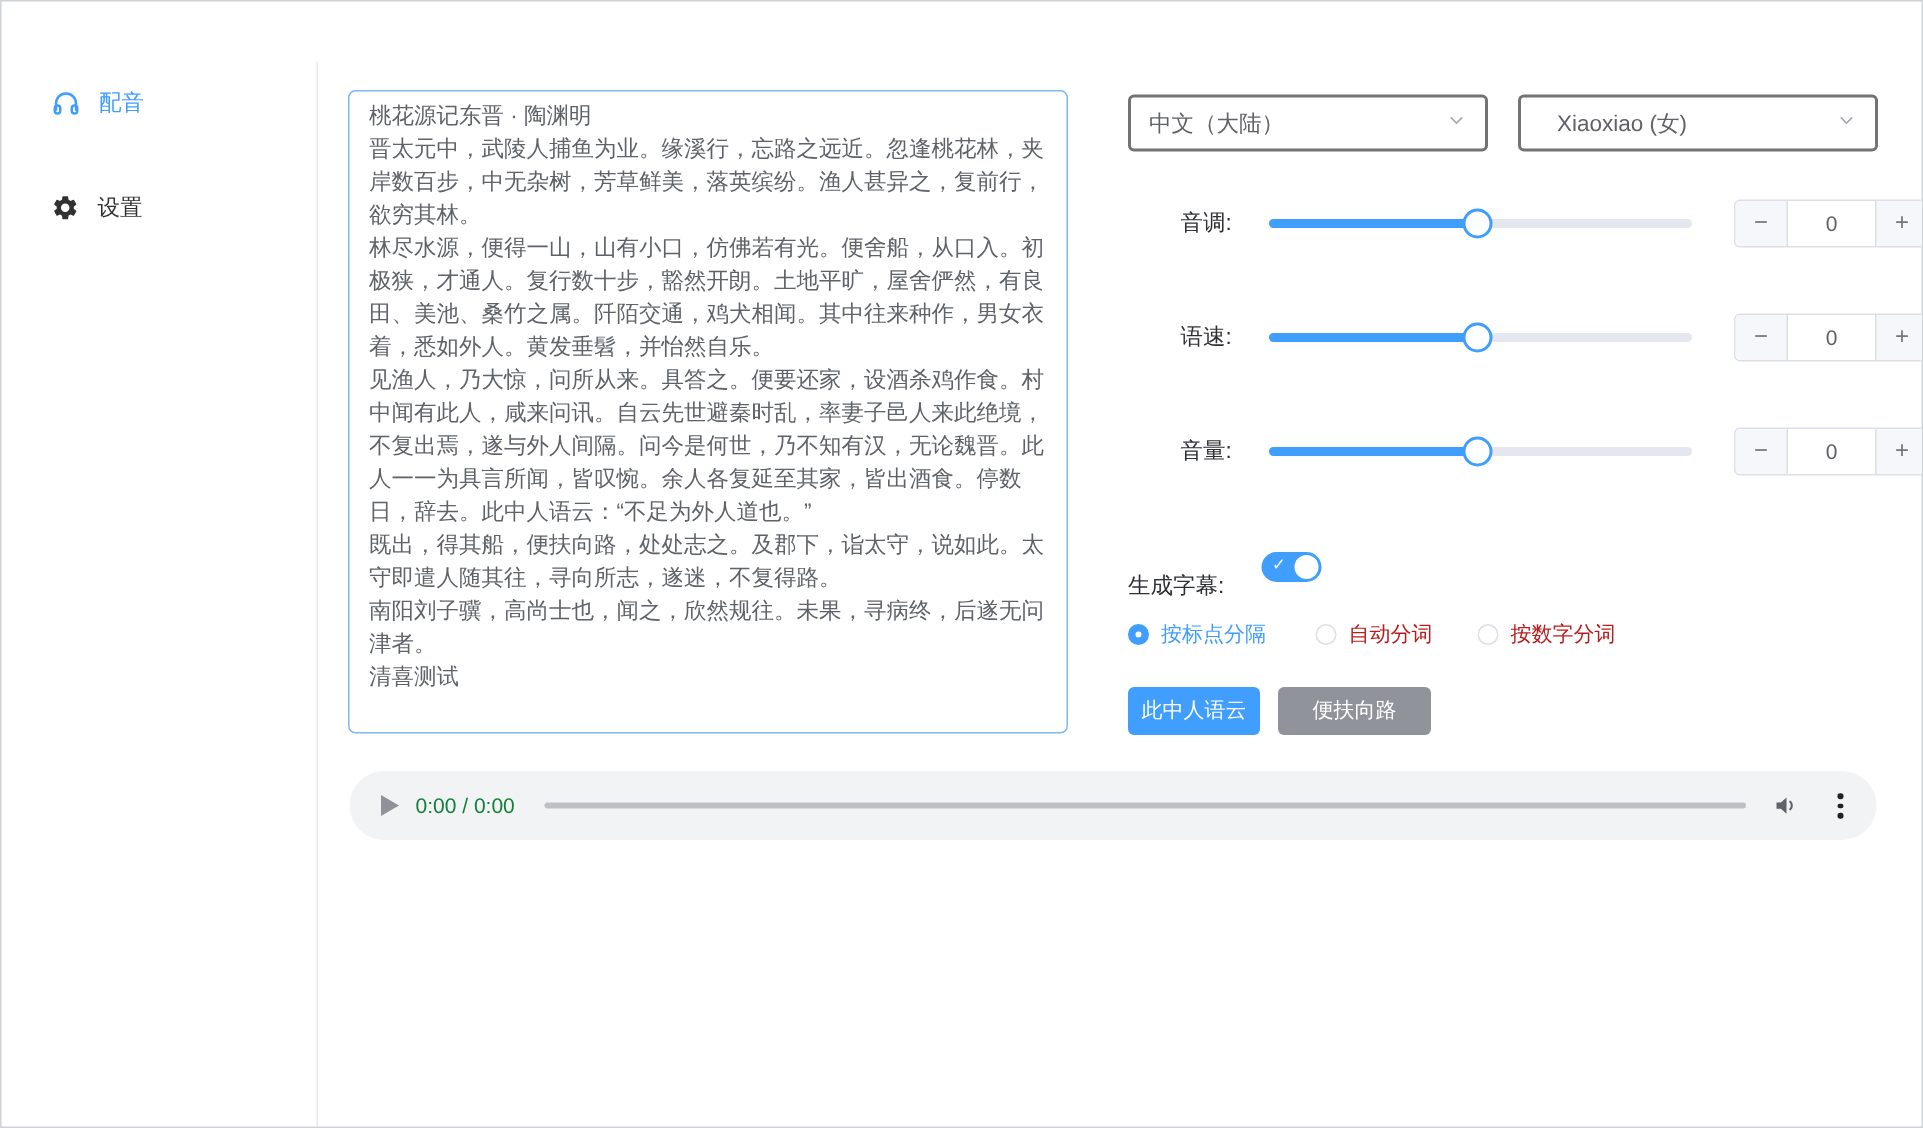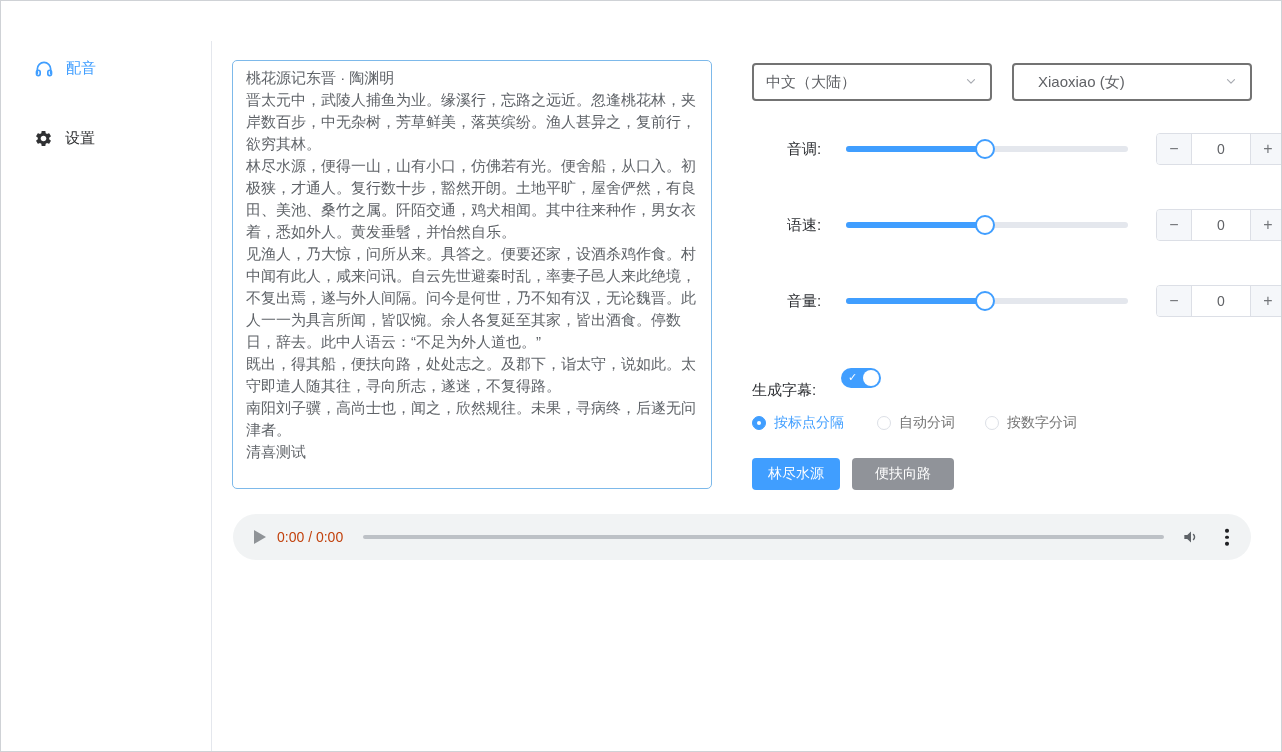--- a/index.html
+++ b/index.html
@@ -43,35 +43,35 @@
   .step-btn{width:35px;background:#f5f7fa;color:#73767a;font-size:16px;display:flex;align-items:center;justify-content:center;cursor:pointer;}
   .step-btn.minus{border-right:1px solid #dcdfe6;}
   .step-btn.plus{border-left:1px solid #dcdfe6;}
   .step-value{flex:1;display:flex;align-items:center;justify-content:center;font-size:14px;color:#606266;}
   
   .subtitle-label{position:absolute;left:751px;top:368px;font-size:15px;color:#2d2f33;margin-top:12px;}
   .switch{position:absolute;left:840px;top:367px;width:40px;height:20px;border-radius:10px;background:#409eff;cursor:pointer;}
   .switch .check{position:absolute;left:7px;top:50%;transform:translateY(-54%);color:#fff;font-size:11px;line-height:1;}
   .switch .knob{position:absolute;right:2px;top:2px;width:16px;height:16px;border-radius:50%;background:#fff;}
   
-  .radio-group{position:absolute;top:413px;display:flex;align-items:center;gap:8px;font-size:14px;color:#737373;cursor:pointer;}
+  .radio-group{position:absolute;top:413px;display:flex;align-items:center;gap:8px;font-size:14px;color:#b91c1c;cursor:pointer;}
   .radio-group.g1{left:751px;} .radio-group.g2{left:876px;} .radio-group.g3{left:984px;align-items:center;}
   .radio{width:14px;height:14px;border-radius:50%;border:1px solid #dcdfe6;background:#fff;position:relative;flex:0 0 auto;}
   .radio.checked{background:#409eff;border-color:#409eff;}
   .radio.checked::after{content:'';position:absolute;left:50%;top:50%;width:4px;height:4px;margin:-2px 0 0 -2px;border-radius:50%;background:#fff;}
   .radio-group.checked-label{color:#409eff;}
   
   .btn{position:absolute;top:457px;height:32px;border:none;border-radius:4px;color:#fff;font-size:14px;
     font-family:"Liberation Sans", sans-serif;display:flex;align-items:center;justify-content:center;cursor:pointer;}
   .btn.start{left:751px;width:88px;background:#409eff;}
   .btn.update{left:851px;width:102px;background:#909399;}
   
   .player{position:absolute;left:232px;top:513px;width:1018px;height:46px;border-radius:23px;background:#f1f3f4;}
   .play-btn{position:absolute;left:20px;top:50%;transform:translateY(-50%);display:flex;cursor:pointer;}
-  .player-time{position:absolute;left:44px;top:50%;transform:translateY(-50%);font-size:14px;color:#c2410c;}
+  .player-time{position:absolute;left:44px;top:50%;transform:translateY(-50%);font-size:14px;color:#15803d;}
   .progress{position:absolute;left:130px;top:50%;transform:translateY(-50%);width:801px;height:4px;border-radius:2px;background:#bdc1c6;cursor:pointer;}
   .volume-btn{position:absolute;left:948px;top:50%;transform:translateY(-50%);display:flex;cursor:pointer;}
   .more-btn{position:absolute;left:988px;top:50%;transform:translateY(-50%);display:flex;flex-direction:column;gap:3px;cursor:pointer;padding:4px;}
   .more-btn i{width:3.5px;height:3.5px;border-radius:50%;background:#202124;}
 </style>
 </head>
 <body>
 
 <div class="window">
 
@@ -168,21 +168,21 @@
   </div>
   <div class="radio-group g2">
     <span class="radio"></span>
     <span>自动分词</span>
   </div>
   <div class="radio-group g3">
     <span class="radio"></span>
     <span>按数字分词</span>
   </div>
 
-  <button class="btn start">林尽水源</button>
+  <button class="btn start">此中人语云</button>
   <button class="btn update">便扶向路</button>
 
   <div class="player">
     <span class="play-btn">
       <svg width="13" height="14" viewBox="0 0 13 14">
           <polygon points="1,0 13,7 1,14" fill="#8f9397"></polygon>
         </svg>
     </span>
     <span class="player-time">0:00 / 0:00</span>
     <div class="progress"></div>

